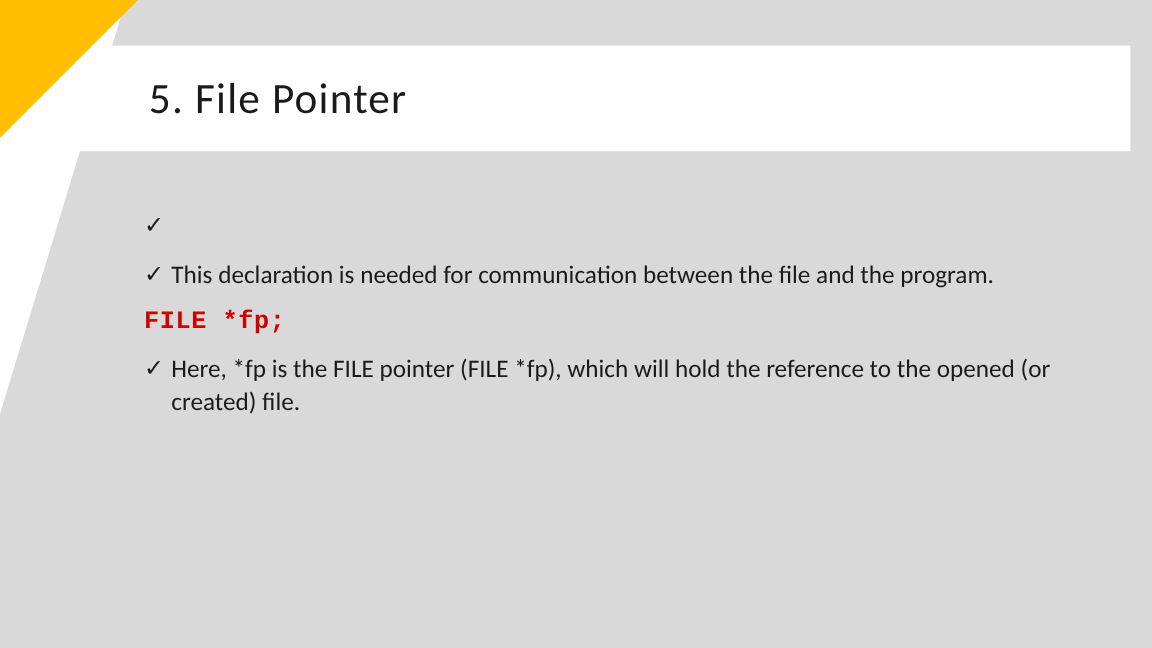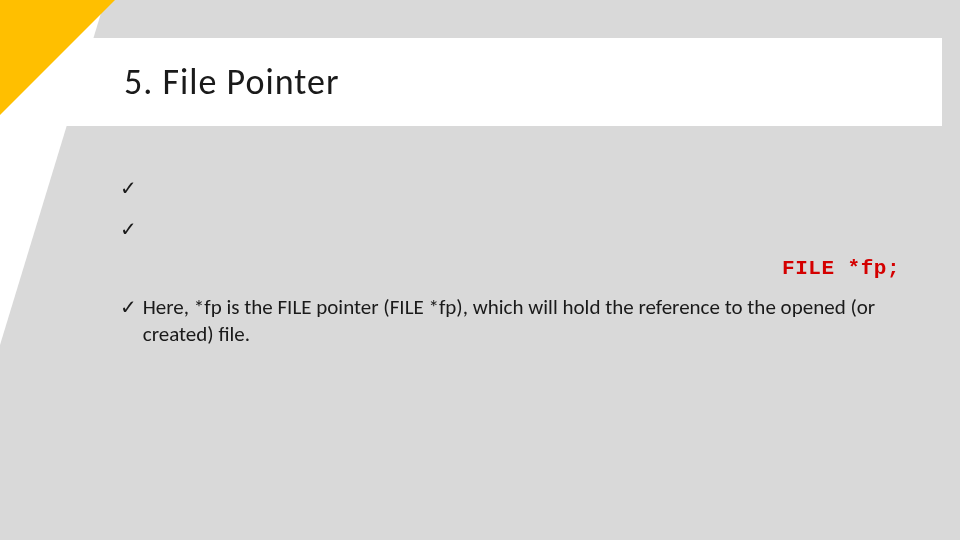--- a/index.html
+++ b/index.html
@@ -80,21 +80,21 @@
     color: #1a1a1a;
   }
   .bullet .check {
     font-family: Wingdings, "Zapf Dingbats", sans-serif;
     margin-right: 6px;
     flex-shrink: 0;
     font-size: 20px;
     line-height: 1.35;
   }
   .code-line {
-    text-align: right;
+    text-align: left;
     font-family: Consolas, "Courier New", monospace;
     font-weight: 700;
     color: #d40000;
     font-size: 21px;
     margin: 6px 0 14px 0;
     letter-spacing: 0.5px;
   }
 </style>
 </head>
 <body>
@@ -108,20 +108,21 @@
 </div>
 
 <div class="content">
 
   <div class="bullet">
     <span class="check">✓</span>
   </div>
 
   <div class="bullet">
     <span class="check">✓</span>
+    <span>This declaration is needed for communication between the file and the program.</span>
   </div>
 
   <div class="code-line">FILE *fp;</div>
 
   <div class="bullet">
     <span class="check">✓</span>
     <span>Here, *fp is the FILE pointer (FILE *fp), which will hold the reference to the opened (or created) file.</span>
   </div>
 
 </div>

